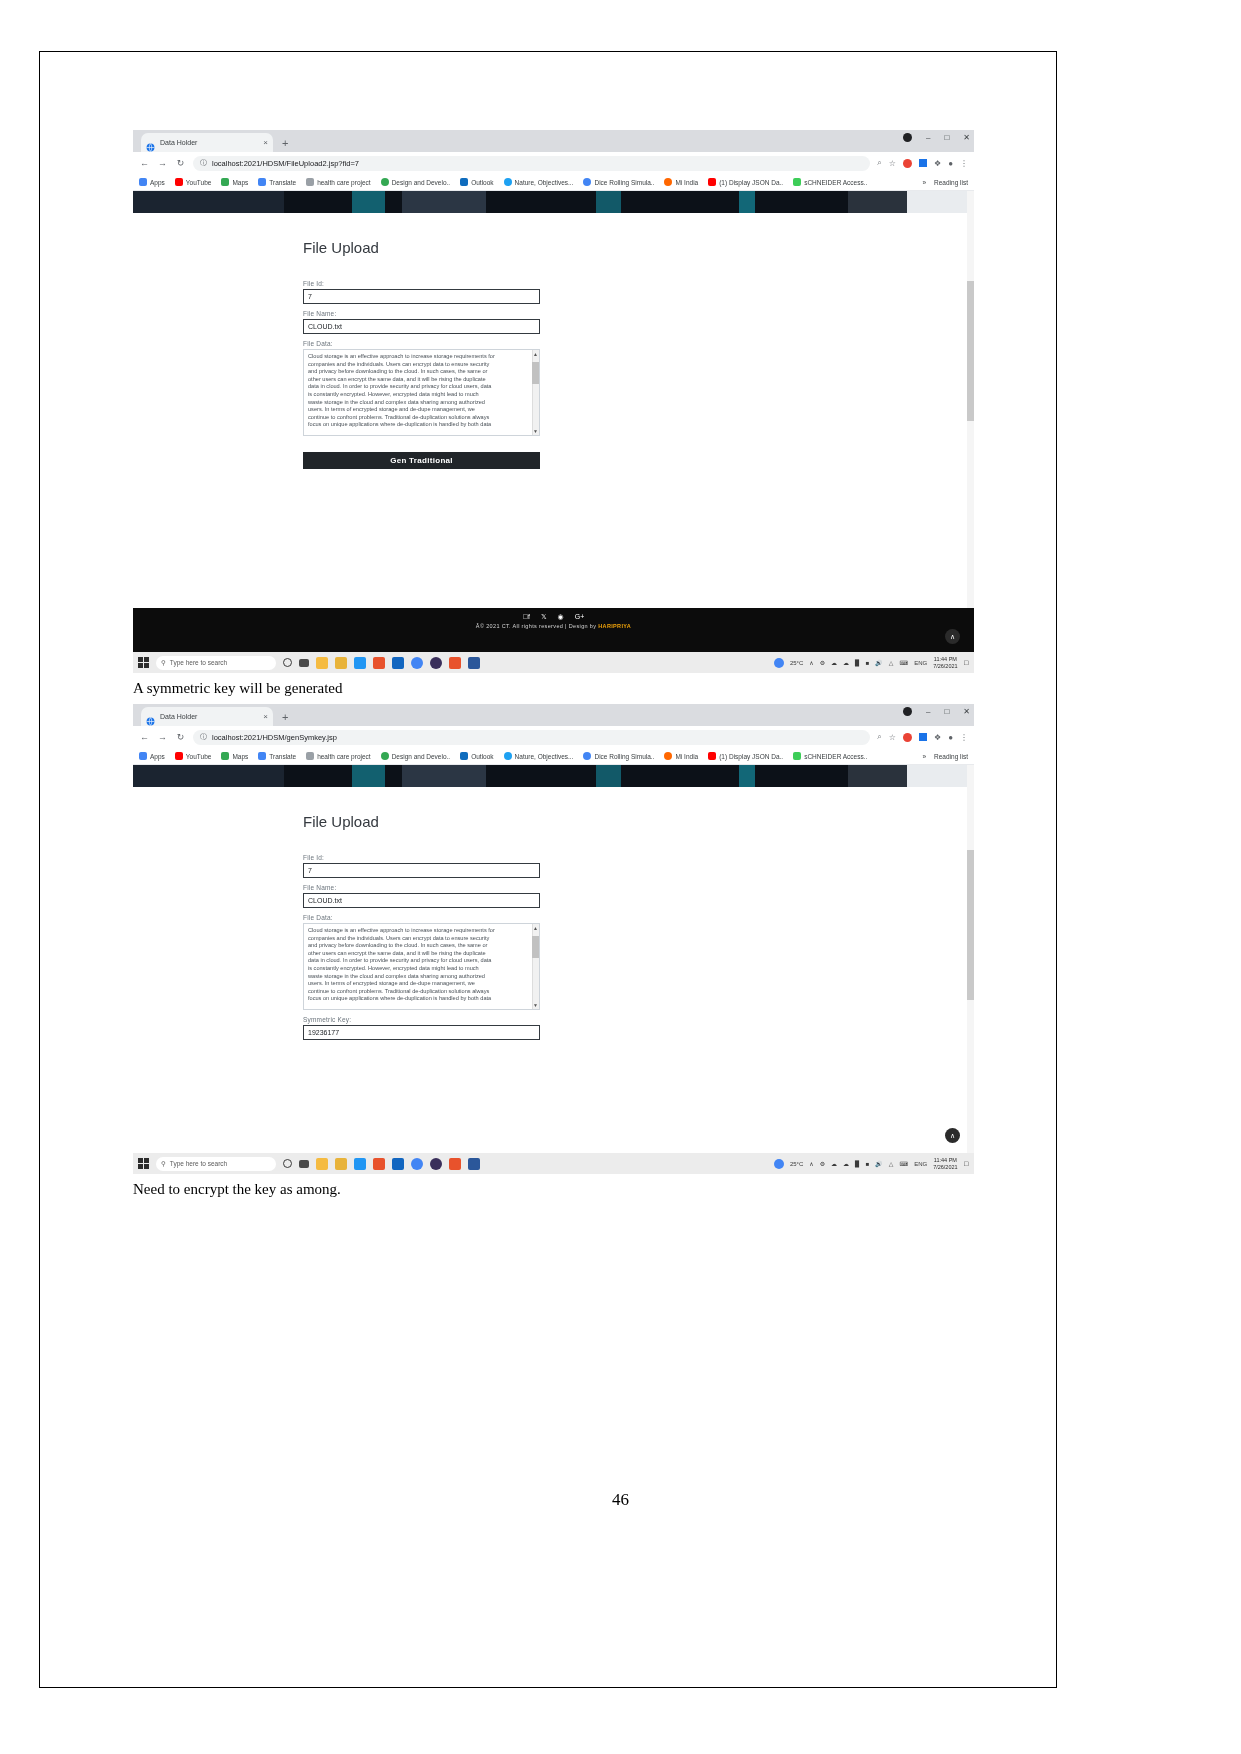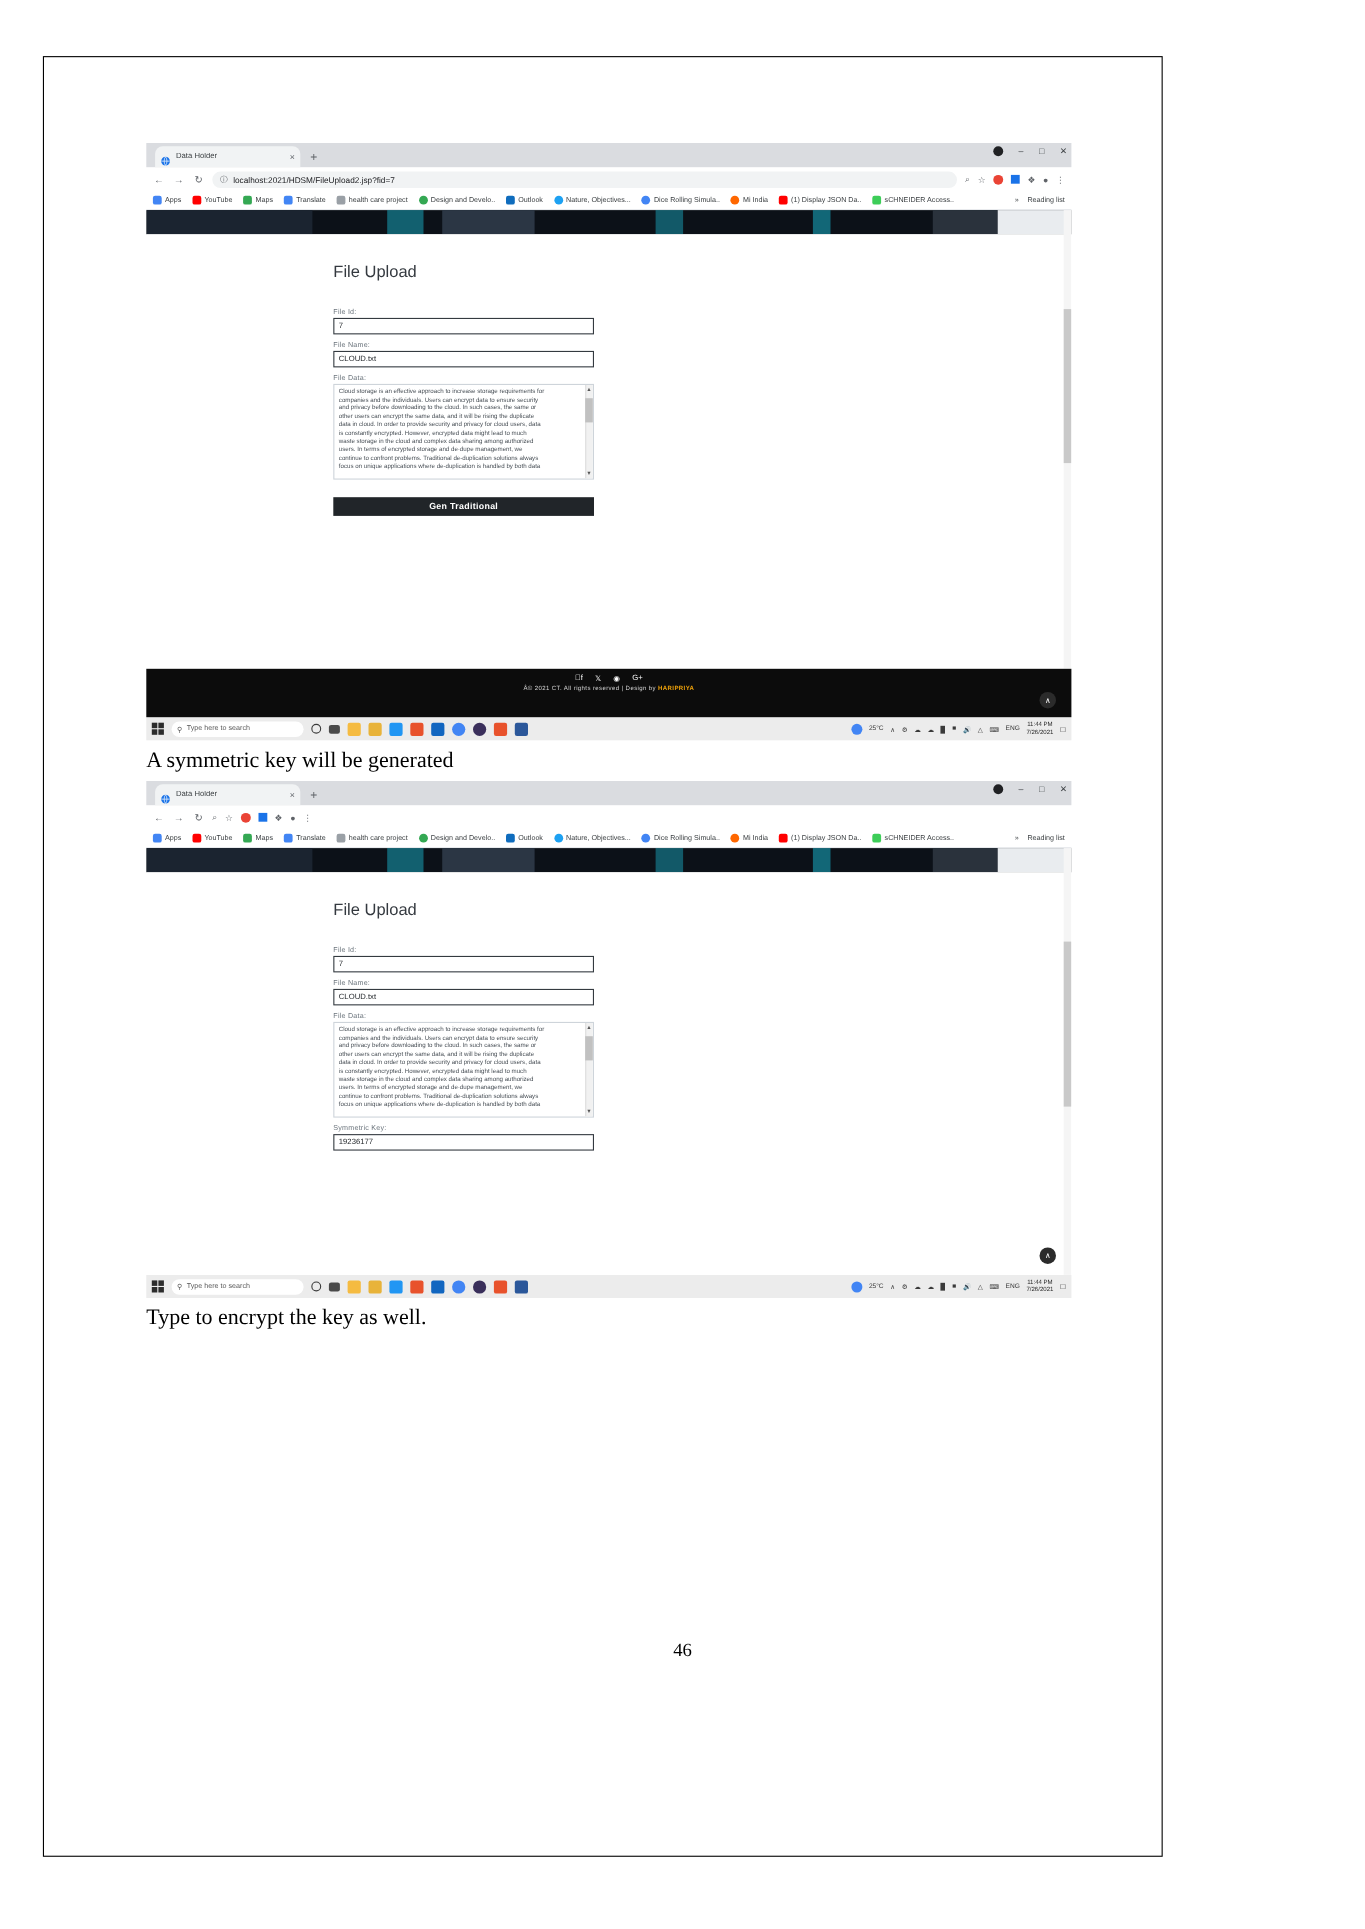--- a/index.html
+++ b/index.html
@@ -101,21 +101,21 @@
               grid-template-rows:1fr 1fr; gap:1px; }
   .tb-start i { background:#2c2c2c; display:block; }
   .tb-search { width:120px; height:14px; background:#fff; border-radius:8px;
                display:flex; align-items:center; gap:4px; padding:0 5px; }
   .tb-search span { font-size:6.5px; color:#5a5a5a; }
   .tb-ic { width:12px; height:12px; border-radius:2px; display:inline-block; flex:0 0 auto; }
   .tray { margin-left:auto; display:flex; align-items:center; gap:6px; }
   .tray span { font-size:6px; color:#3a3a3a; }
   .clock { font-size:5.5px; color:#2b2b2b; line-height:7px; text-align:center; }
 
-  .caption { font-size:20px; color:#000; font-family:"Liberation Serif", serif;
+  .caption { font-size:15px; color:#000; font-family:"Liberation Serif", serif;
              margin:7px 0 7px 0; }
   .page-num { position:absolute; left:0; right:0; top:1490px; text-align:center;
               font-size:17px; font-family:"Liberation Serif", serif; color:#000; }
 </style>
 </head>
 <body>
 
 <div class="page-border"></div>
 
 <div class="content">
@@ -351,20 +351,24 @@
         <span>–</span>
         <span>□</span>
         <span>✕</span>
       </div>
     </div>
 
     <div class="toolbar">
       <span class="nav-ic">←</span>
       <span class="nav-ic">→</span>
       <span class="nav-ic">↻</span>
+      <div class="omnibox">
+        <span class="omni-info">ⓘ</span>
+        <span class="omni-url">localhost:2021/HDSM/genSymkey.jsp</span>
+      </div>
       <div class="tb-right">
         <span>⌕</span>
         <span>☆</span>
         <span class="ic-red"></span>
         <span class="ic-blue"></span>
         <span>❖</span>
         <span>●</span>
         <span>⋮</span>
       </div>
     </div>
@@ -522,16 +526,16 @@
         <span>ENG</span>
         <div class="clock">
           <div>11:44 PM</div>
           <div>7/26/2021</div>
         </div>
         <span>☐</span>
       </div>
     </div>
   </div>
 
-  <div class="caption">Type to encrypt the key as well.</div>
+  <div class="caption">Need to encrypt the key as among.</div>
 </div>
 
 <div class="page-num">46</div>
 
 </body></html>

